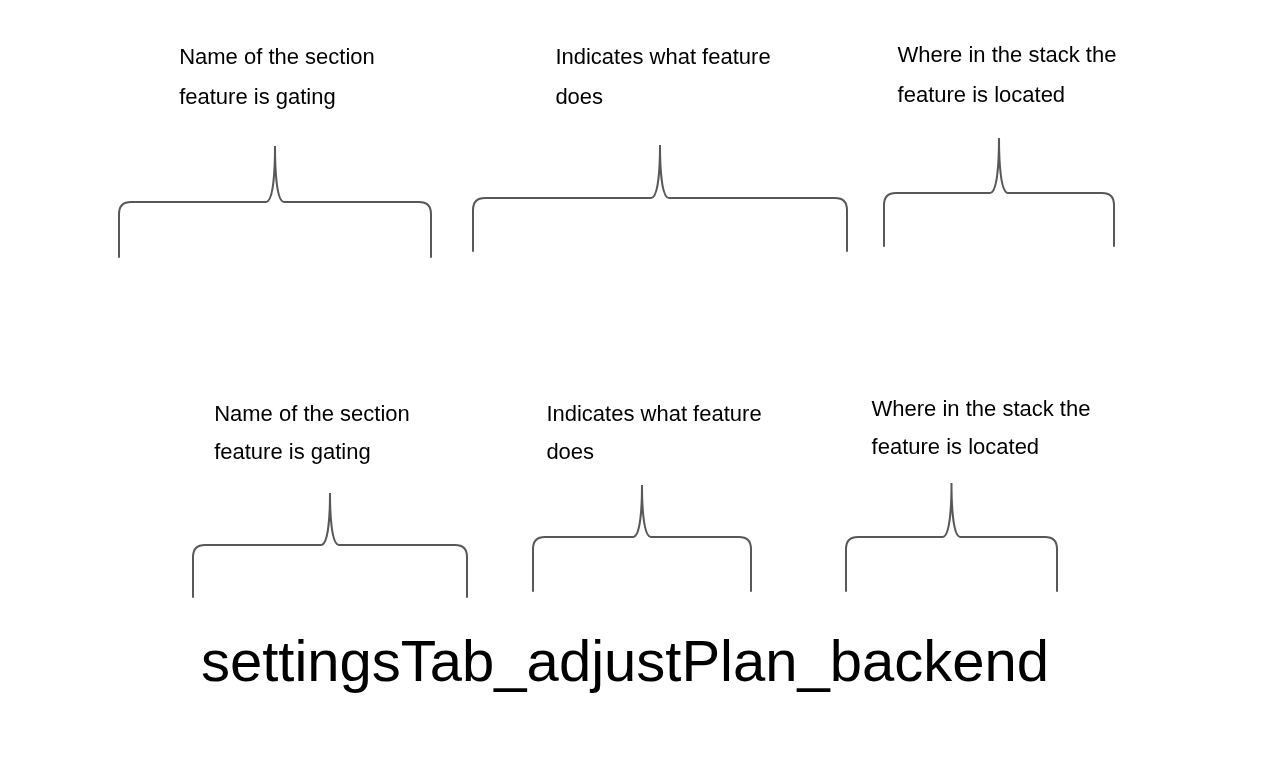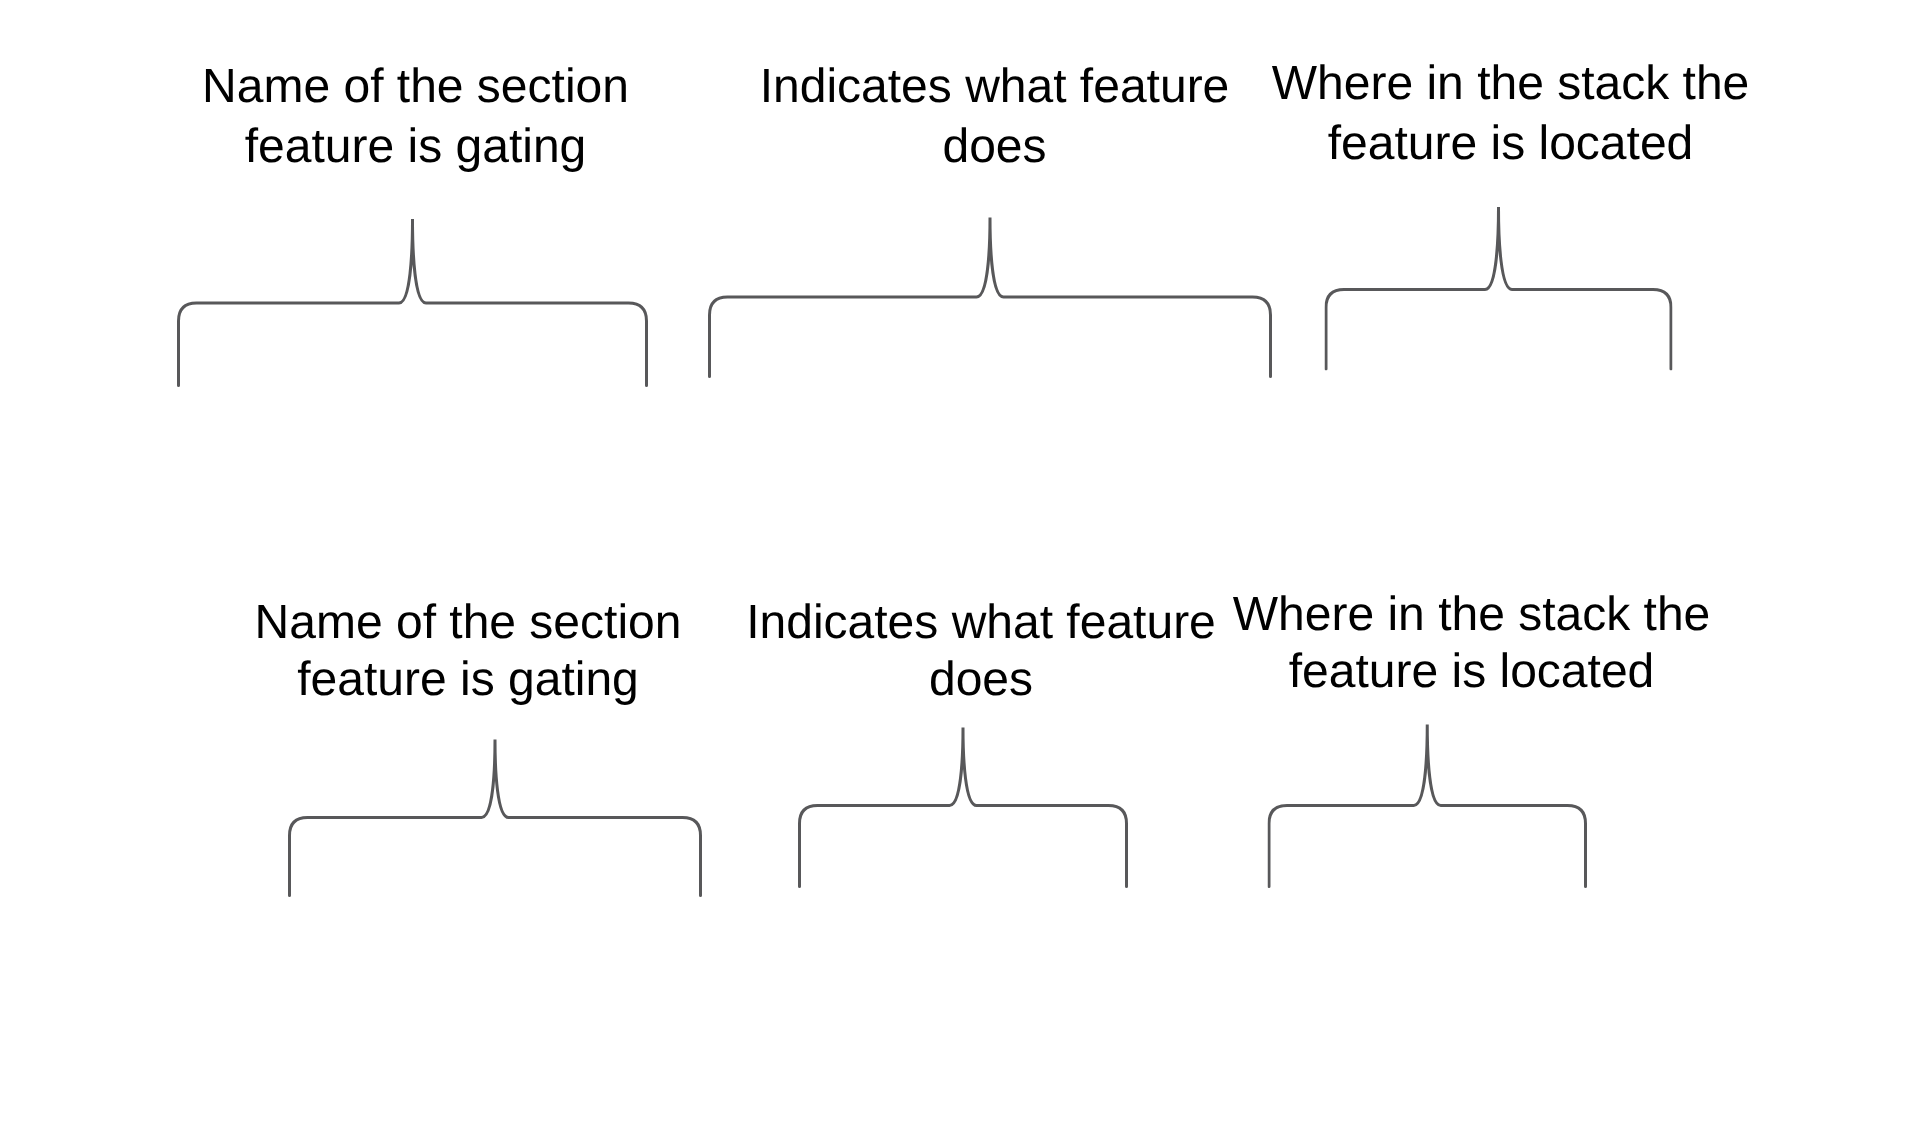--- a/index.html
+++ b/index.html
@@ -13,22 +13,21 @@
     height: 758px;
     background: #ffffff;
     overflow: hidden;
     font-family: "Liberation Sans", sans-serif;
     color: #000000;
   }
   .figure { position: absolute; inset: 0; }
   .annotation-label {
     position: absolute;
     transform: translateX(-50%);
-    text-align: center;
-    font-size: 32px;
+    font-size: 22px;
     color: #000000;
     white-space: nowrap;
   }
   .row1 .annotation-label { line-height: 40px; }
   .row2 .annotation-label { line-height: 38px; }
   .brace { position: absolute; display: block; }
   .flag-name {
     position: absolute;
     transform: translateX(-50%);
     font-size: 58px;
@@ -91,15 +90,16 @@
     <svg class="brace" style="left:192px; top:492px;" viewBox="0 0 276 106" width="276" height="106">
         <path d="M 1 105 L 1 65 Q 1 53 13 53 L 129 53 C 136.5 53 138 22.259999999999998 138 1 C 138 22.259999999999998 139.5 53 147 53 L 263 53 Q 275 53 275 65 L 275 105" fill="none" stroke="#58585a" stroke-width="2" stroke-linecap="round"></path>
       </svg>
     <svg class="brace" style="left:532px; top:484px;" viewBox="0 0 220 108" width="220" height="108">
         <path d="M 1 107 L 1 65 Q 1 53 13 53 L 101 53 C 108.5 53 110 22.259999999999998 110 1 C 110 22.259999999999998 111.5 53 119 53 L 207 53 Q 219 53 219 65 L 219 107" fill="none" stroke="#58585a" stroke-width="2" stroke-linecap="round"></path>
       </svg>
     <svg class="brace" style="left:845px; top:482px;" viewBox="0 0 213 110" width="213" height="110">
         <path d="M 1 109 L 1 67 Q 1 55 13 55 L 97.5 55 C 105 55 106.5 23.099999999999998 106.5 1 C 106.5 23.099999999999998 108 55 115.5 55 L 200 55 Q 212 55 212 67 L 212 109" fill="none" stroke="#58585a" stroke-width="2" stroke-linecap="round"></path>
       </svg>
 
+    <div class="flag-name" style="left:625px; top:632px;">settingsTab_adjustPlan_backend</div>
   </section>
 
 </div>
 
 </body></html>

